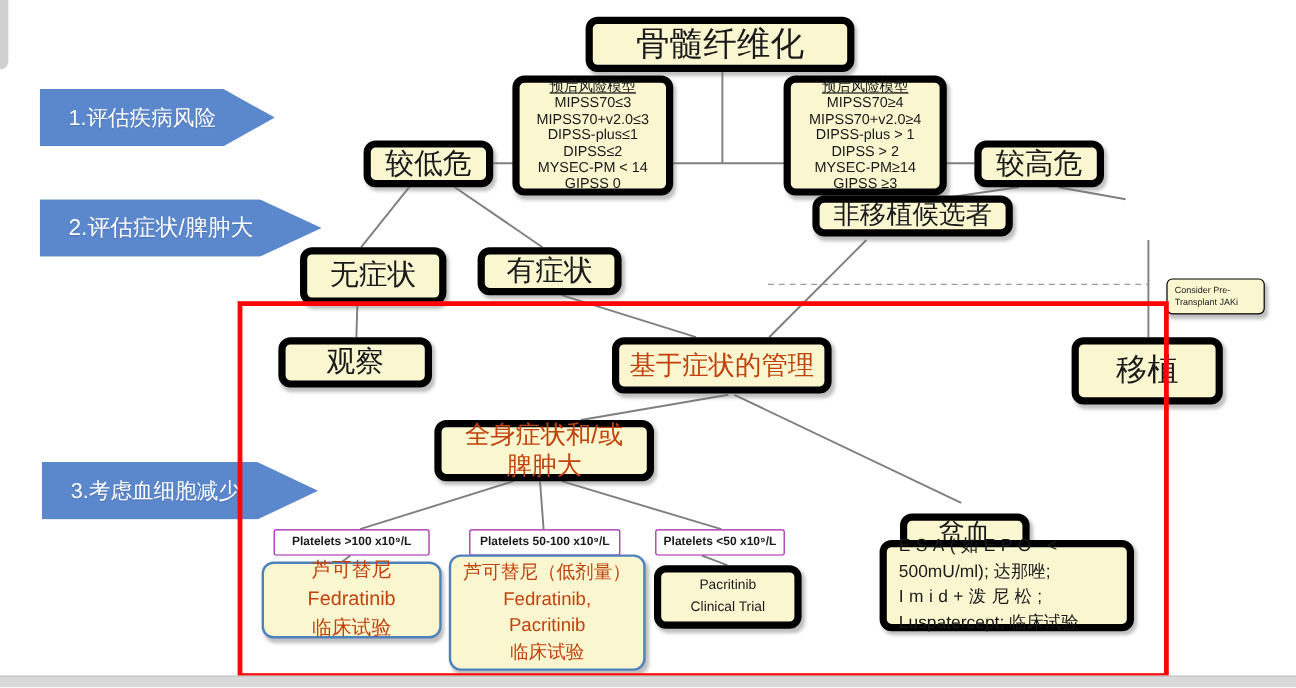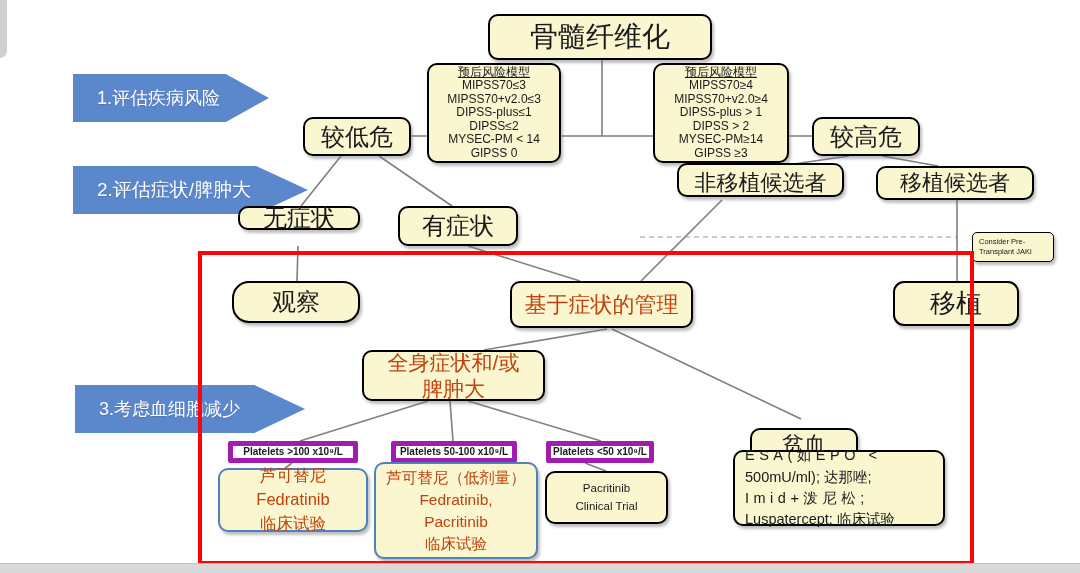--- a/index.html
+++ b/index.html
@@ -3,31 +3,31 @@
 <meta charset="utf-8">
 <style>
   html,body{margin:0;padding:0;background:#fff;}
   .canvas{
     position:relative;width:1080px;height:573px;background:#ffffff;overflow:hidden;
     font-family:"Liberation Sans","DejaVu Sans",sans-serif;color:#1a1a1a;
   }
   .wires{position:absolute;left:0;top:0;z-index:1;}
   .node{
     position:absolute;z-index:2;display:flex;flex-direction:column;align-items:center;justify-content:center;
-    background:#f9f6d0;border:2px solid #000000;border-radius:10px;
+    background:#f9f6d0;border:6px solid #000000;border-radius:10px;
     box-shadow:2px 3px 3px rgba(110,110,110,.45);
     text-align:center;line-height:1.15;box-sizing:border-box;
   }
   .red-text{color:#c2410c;}
   .blue-border{border:2px solid #4f81bd;}
-  .white-box{background:#ffffff;border:5px solid #a21caf;border-radius:2px;box-shadow:none;font-weight:bold;}
+  .white-box{background:#ffffff;border:1px solid #a21caf;border-radius:2px;box-shadow:none;font-weight:bold;}
   .arrow{
     position:absolute;z-index:2;background:#5b87cd;color:#ffffff;display:flex;align-items:center;
     clip-path:polygon(0 0,78% 0,100% 50%,78% 100%,0 100%);
-    padding-left:24px;box-sizing:border-box;text-shadow:0 1px 1px rgba(0,0,0,.15);margin-left:40px;
+    padding-left:24px;box-sizing:border-box;text-shadow:0 1px 1px rgba(0,0,0,.15);
   }
   .redrect{position:absolute;z-index:4;border:4px solid #fe0505;pointer-events:none;}
   .bottom-bar{position:absolute;z-index:5;left:0;right:0;bottom:0;height:9px;background:#d9d9d9;border-top:1px solid #c2c2c2;}
   .corner-sliver{position:absolute;z-index:0;left:0;top:0;width:7px;height:58px;background:#d0d0d0;border-bottom-right-radius:8px;}
   .prog{font-size:12px;line-height:13.5px;padding:2px 2px;}
   .prog .ttl{text-decoration:underline;}
   .small-note{font-size:7.5px;line-height:1.35;text-align:left;align-items:flex-start;padding-left:6px;border-radius:5px;border-width:1.5px;}
   .esa{font-size:14.5px;line-height:1.48;align-items:flex-start;text-align:left;padding-left:10px;}
   .esa .spread{letter-spacing:4.5px;}
 </style>
@@ -96,46 +96,43 @@
     <div>GIPSS ≥3</div>
   </div>
 
   <div class="node" style="left:303px;top:117px;width:108px;height:39px;font-size:24px;">
     <span>较低危</span>
   </div>
   <div class="node" style="left:812px;top:117px;width:108px;height:39px;font-size:24px;">
     <span>较高危</span>
   </div>
 
-  <div class="node" style="left:238px;top:206px;width:122px;height:24px;font-size:24px;">
+  <div class="node" style="left:250px;top:206px;width:122px;height:48px;font-size:24px;">
     <span>无症状</span>
   </div>
   <div class="node" style="left:398px;top:206px;width:120px;height:40px;font-size:24px;">
     <span>有症状</span>
   </div>
 
   <div class="node" style="left:677px;top:163px;width:167px;height:34px;font-size:22px;justify-content:flex-end;">
     <span>非移植候选者</span>
   </div>
-  <div class="node" style="left:876px;top:166px;width:158px;height:34px;font-size:22px;">
-    <span>移植候选者</span>
-  </div>
 
   <div class="node small-note" style="left:972px;top:232px;width:82px;height:30px;">
     <div>Consider Pre-</div>
     <div>Transplant JAKi</div>
   </div>
 
-  <div class="node" style="left:232px;top:281px;width:128px;height:42px;font-size:24px;border-radius:17px;">
+  <div class="node" style="left:232px;top:281px;width:128px;height:42px;font-size:24px;">
     <span>观察</span>
   </div>
   <div class="node red-text" style="left:510px;top:281px;width:183px;height:47px;font-size:22px;">
     <span>基于症状的管理</span>
   </div>
-  <div class="node" style="left:893px;top:281px;width:126px;height:45px;font-size:26px;border-radius:11px;">
+  <div class="node" style="left:893px;top:281px;width:126px;height:56px;font-size:26px;">
     <span>移植</span>
   </div>
 
   <div class="node red-text" style="left:362px;top:350px;width:183px;height:51px;font-size:21px;line-height:1.2;">
     <div>全身症状和/或</div>
     <div>脾肿大</div>
   </div>
 
   <div class="node" style="left:750px;top:428px;width:108px;height:34px;font-size:22px;">
     <span>贫血</span>

